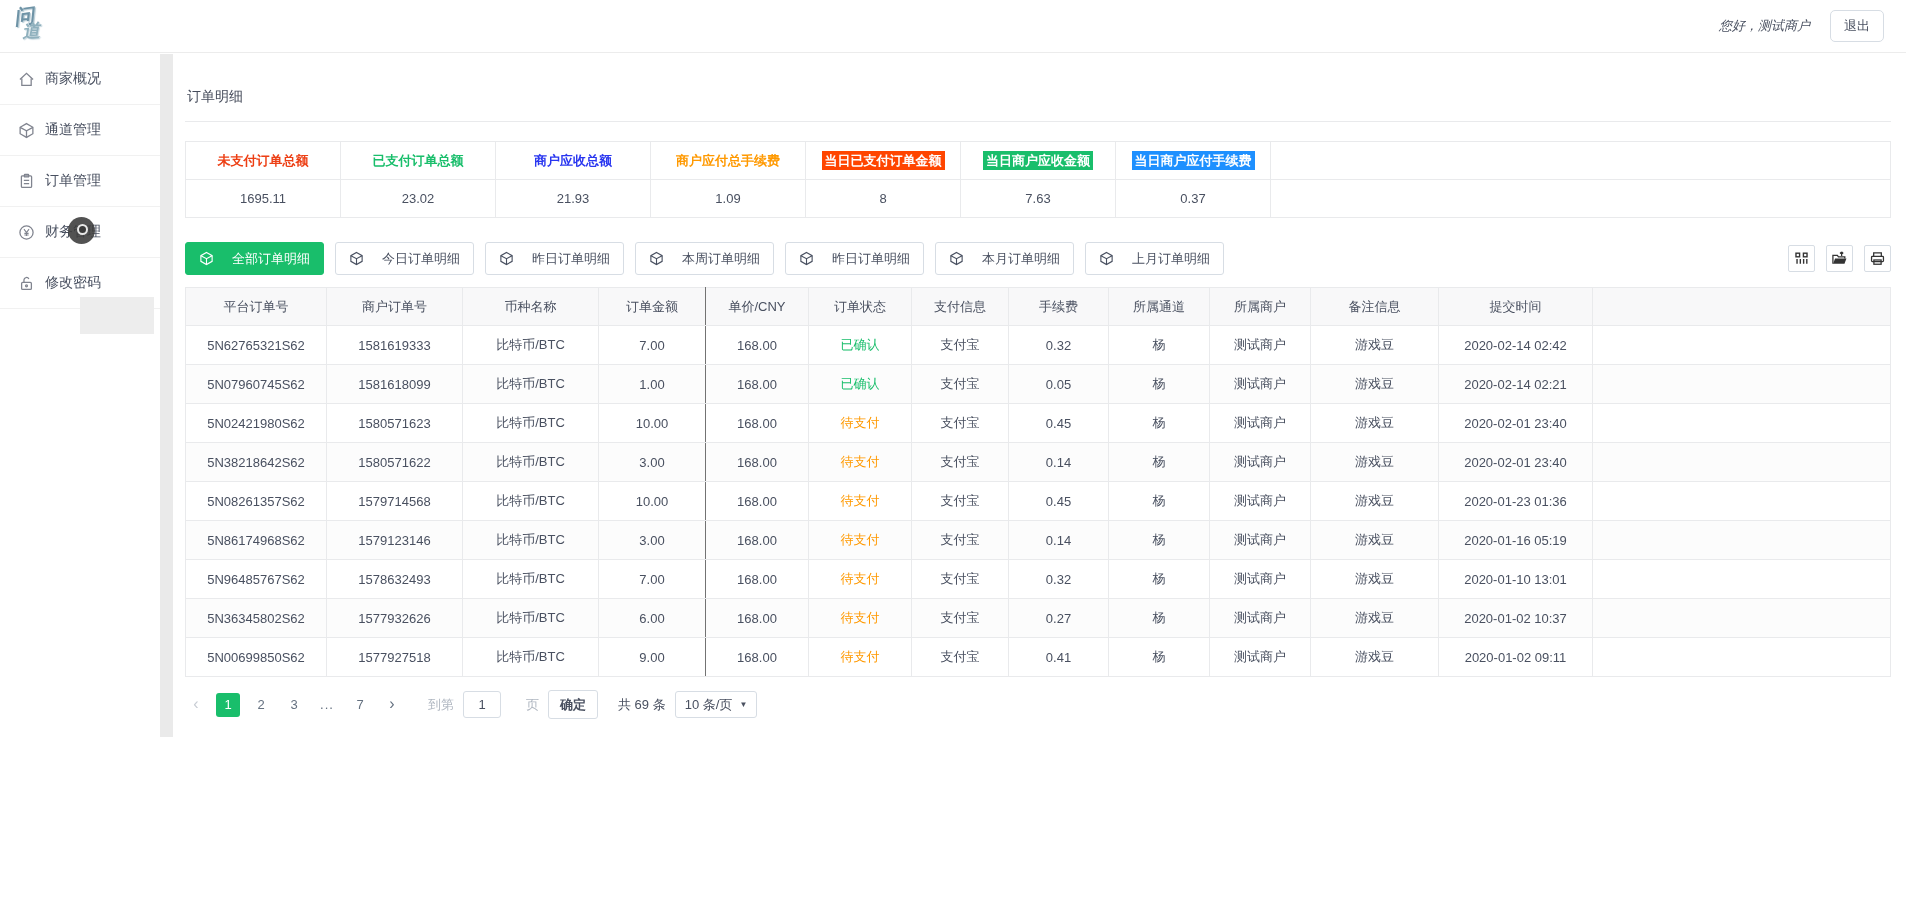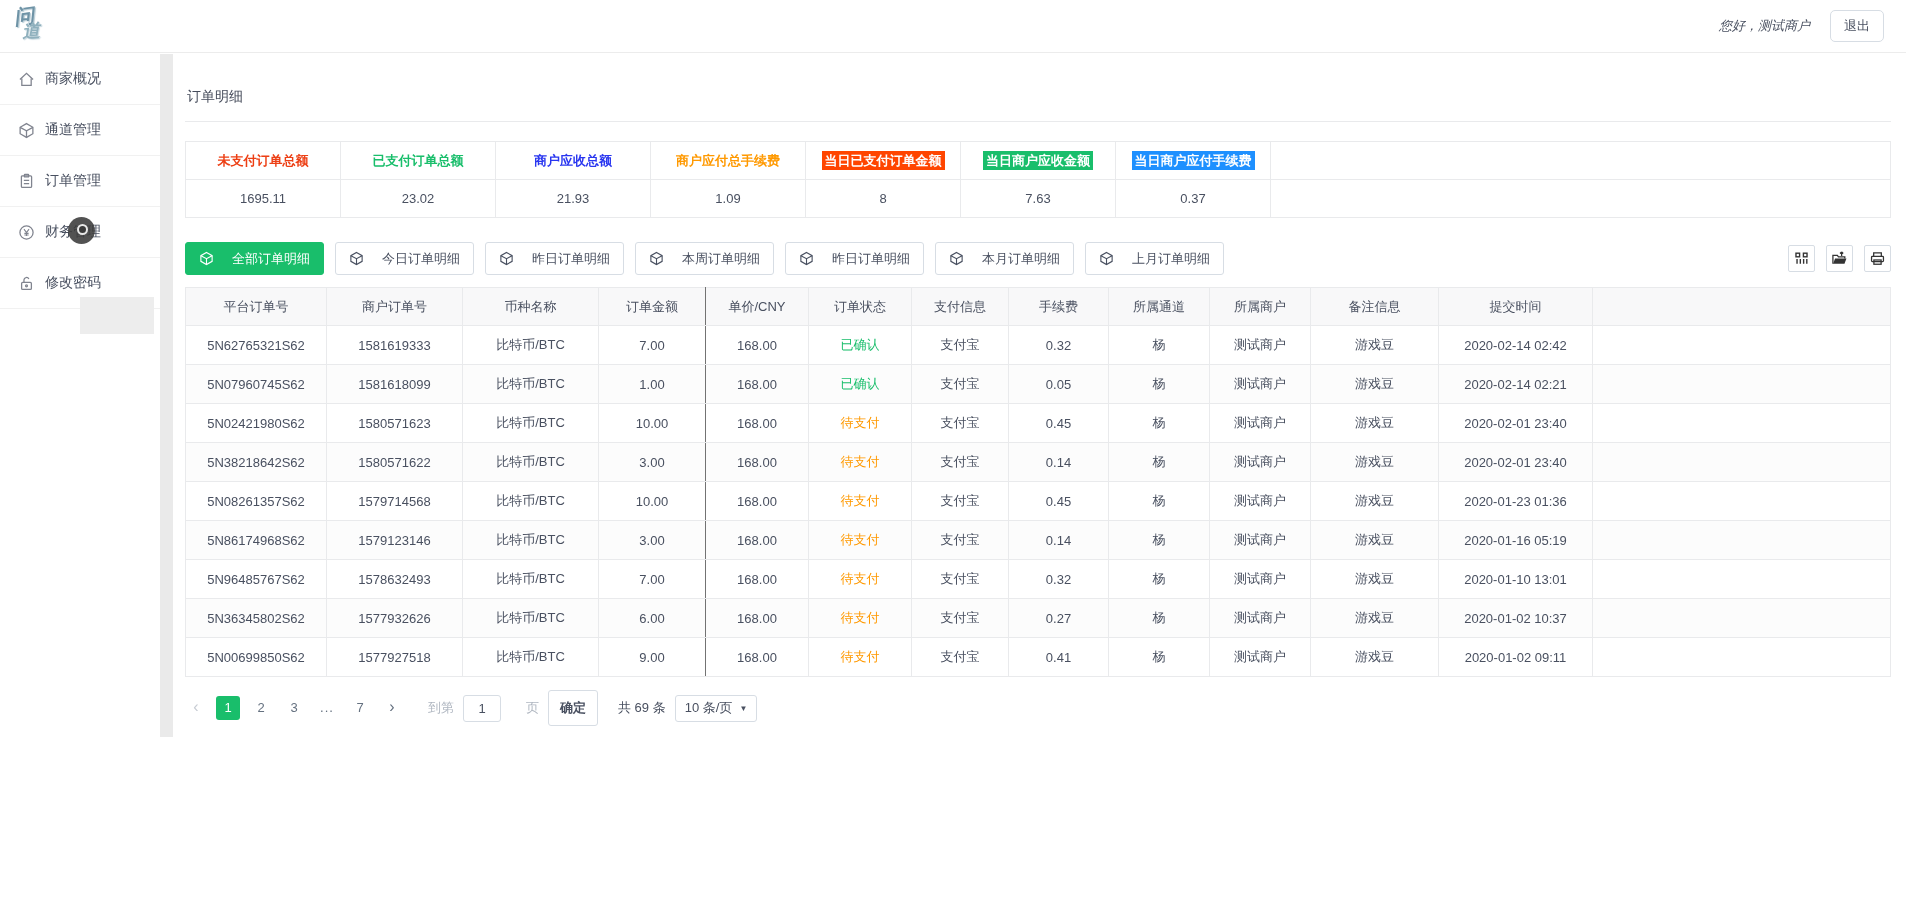--- a/index.html
+++ b/index.html
@@ -130,21 +130,21 @@
     cursor:pointer; padding:0 4px; font-size:13px; color:#657180; user-select:none;
   }
   .page-num.active{ background:#19be6b; color:#fff; }
   .page-num.ellipsis{ cursor:default; letter-spacing:1px; }
   .goto-label,.goto-unit{ color:#b0b7c1;margin-left:16px; }
   .goto-input{
     width:38px; height:27px; border:1px solid #d7dde4; border-radius:3px; text-align:center;
     font-size:13px; color:#495060; font-family:inherit; outline:none;
   }
   .confirm-btn{
-    height:36px; background:#fff; border:1px solid #d7dde4; border-radius:3px;
+    height:29px; background:#fff; border:1px solid #d7dde4; border-radius:3px;
     font-size:13px; font-weight:bold; color:#495060; padding:0 11px; cursor:pointer;
     font-family:inherit;
   }
   .total-count{ color:#495060; margin-left:11px; }
   .perpage-select{
     height:27px; border:1px solid #d7dde4; border-radius:3px; background:#fff;
     display:inline-flex; align-items:center; gap:7px; padding:0 9px; cursor:pointer;
     color:#495060; font-size:13px;
   }
   .perpage-select .tri{ font-size:8px; color:#495060; }

